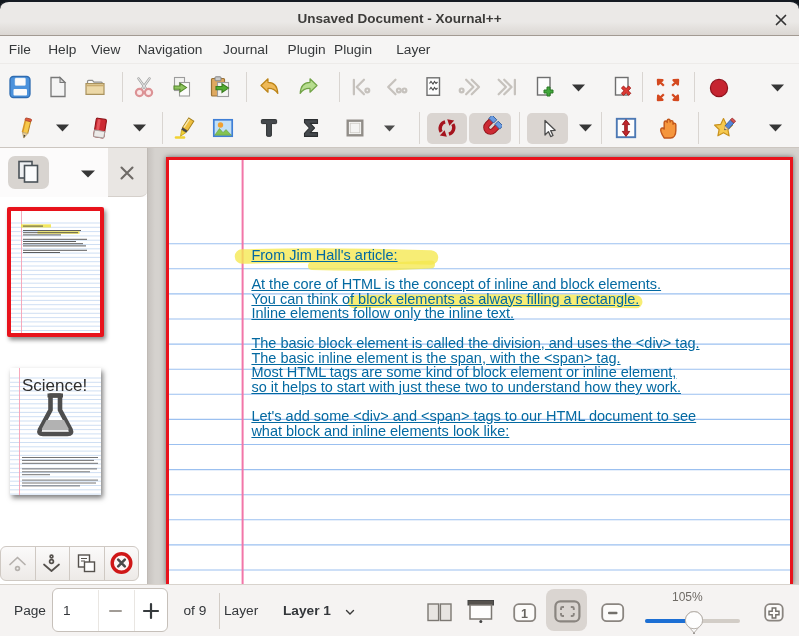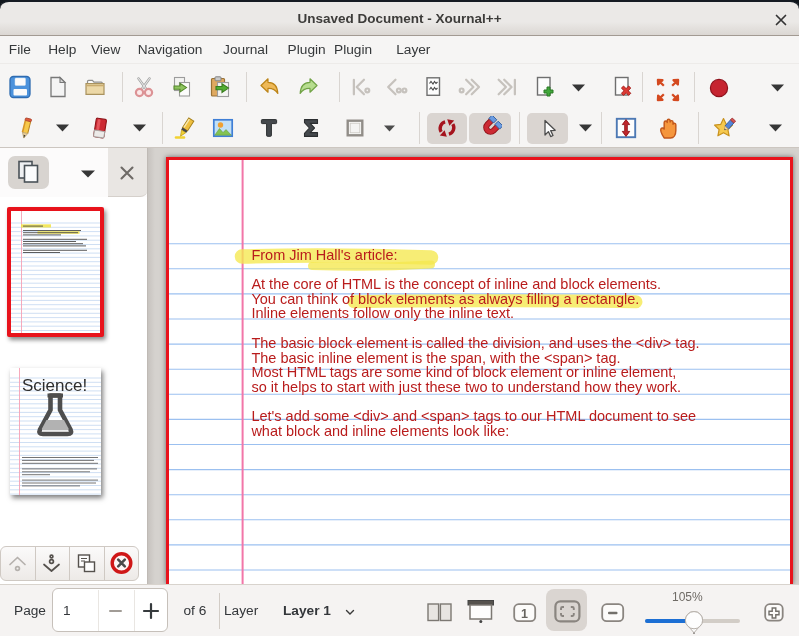--- a/index.html
+++ b/index.html
@@ -25,22 +25,22 @@
   
   #tabstrip{left:0;top:148px;width:148px;height:49px;background:#fcfbfb;}
   #tabgray{left:108px;top:148px;width:40px;height:49px;background:#e9e6e3;
      border-bottom:1px solid #d5d0cb;border-radius:0 0 8px 0;box-sizing:border-box;}
   #thumbs{left:0;top:197px;width:148px;height:387px;background:#ffffff;}
   #sideborder{left:147px;top:148px;width:1px;height:436px;background:#bfbab5;}
   #canvas{left:148px;top:148px;width:651px;height:436px;background:linear-gradient(90deg,#c7c3bf 0,#d5d2ce 7px);}
   #page{left:18px;top:9px;width:627px;height:427px;background:#fff;
      border-left:3px solid #e8131c;border-top:3px solid #e8131c;border-right:3px solid #e8131c;
      box-sizing:border-box;box-shadow:0 0 5px rgba(0,0,0,0.5);}
-  #ptext{left:82.4px;top:87.5px;font-size:14.5px;line-height:14.72px;color:#b91c1c;
-      white-space:pre;}
+  #ptext{left:82.4px;top:87.5px;font-size:14.5px;line-height:14.72px;color:#0369a1;
+      white-space:pre;text-decoration:underline;}
   
   #statusbar{left:0;top:584px;width:799px;height:52px;background:#f5f3f2;
      border-top:1px solid #d8d3cd;box-sizing:border-box;}
   .sbtxt{font-size:13.7px;color:#33363a;top:18px;}
   #spin{left:52px;top:3px;width:116px;height:44px;background:#fff;
     border:1px solid #c6c0ba;border-radius:6px;box-sizing:border-box;}
 </style>
 </head>
 <body>
 <div class="abs" id="titlebar">
@@ -450,21 +450,21 @@
     <div class="abs sbtxt" style="left:10px;top:14px">1</div>
     <div class="abs" style="left:45px;top:1px;width:1px;height:41px;background:#e9e6e2"></div>
     <div class="abs" style="left:81px;top:1px;width:1px;height:41px;background:#e9e6e2"></div>
     <svg class="abs" style="left:55px;top:20px" width="16" height="4">
         <rect x="1" y="1" width="13" height="2" rx="1" fill="#a19c96"></rect>
       </svg>
     <svg class="abs" style="left:89px;top:13px" width="18" height="18">
         <path d="M9,2 V16 M2,9 H16" stroke="#363a3d" stroke-width="2.2" stroke-linecap="round"></path>
       </svg>
   </div>
-  <div class="abs sbtxt" style="left:183.5px">of 6</div>
+  <div class="abs sbtxt" style="left:183.5px">of 9</div>
   <div class="abs" style="left:219px;top:8px;width:1px;height:36px;background:#d2ccc6"></div>
   <div class="abs sbtxt" style="left:224px">Layer</div>
   <div class="abs sbtxt" style="left:283px;font-weight:bold">Layer&nbsp;1</div>
   <svg class="abs" style="left:344px;top:24px" width="12" height="7">
       <path d="M2.5,1.5 L6,5 L9.5,1.5" stroke="#3a3a3a" stroke-width="1.4" fill="none" stroke-linecap="round"></path>
     </svg>
   <svg class="abs" style="left:427px;top:18px" width="26" height="19">
     <rect x="1" y="1" width="10.6" height="16.5" fill="#e8e5e2" stroke="#7c7873" stroke-width="1.4"></rect>
     <rect x="13.4" y="1" width="10.6" height="16.5" fill="#e8e5e2" stroke="#7c7873" stroke-width="1.4"></rect>
   </svg>

